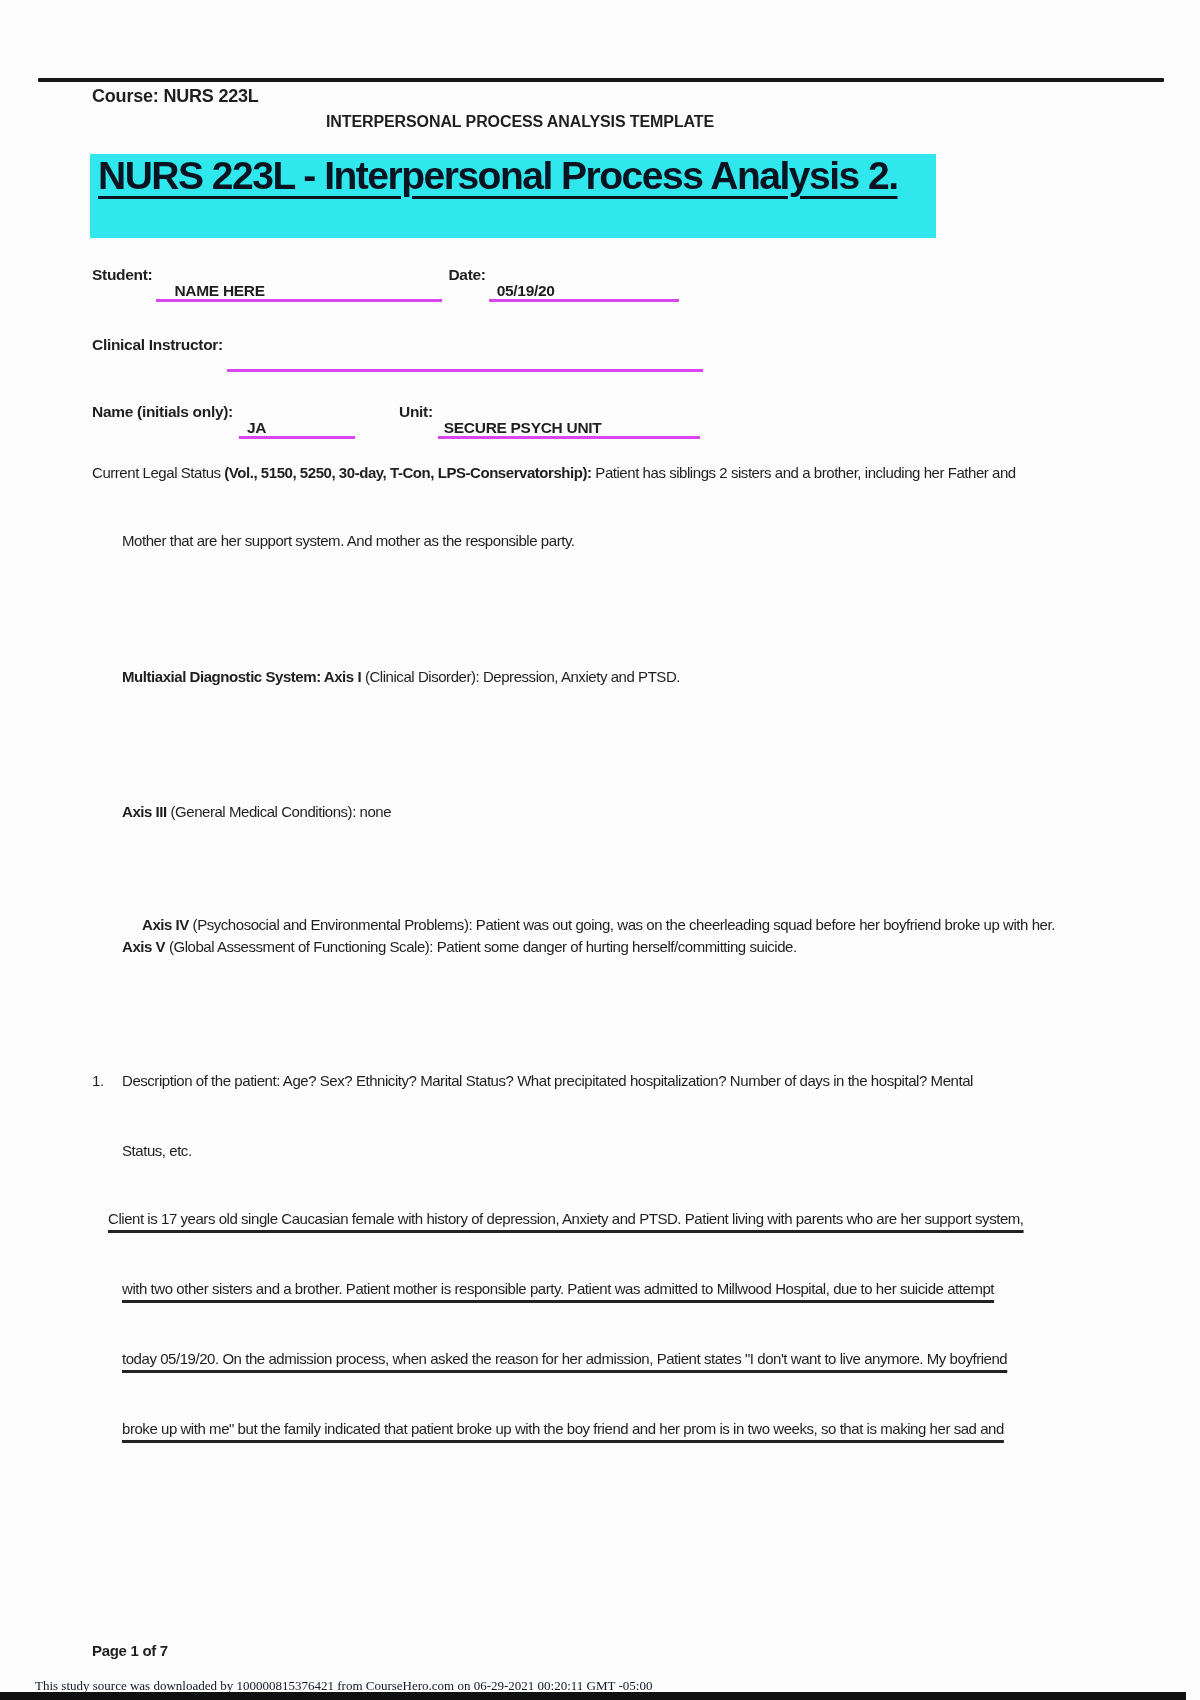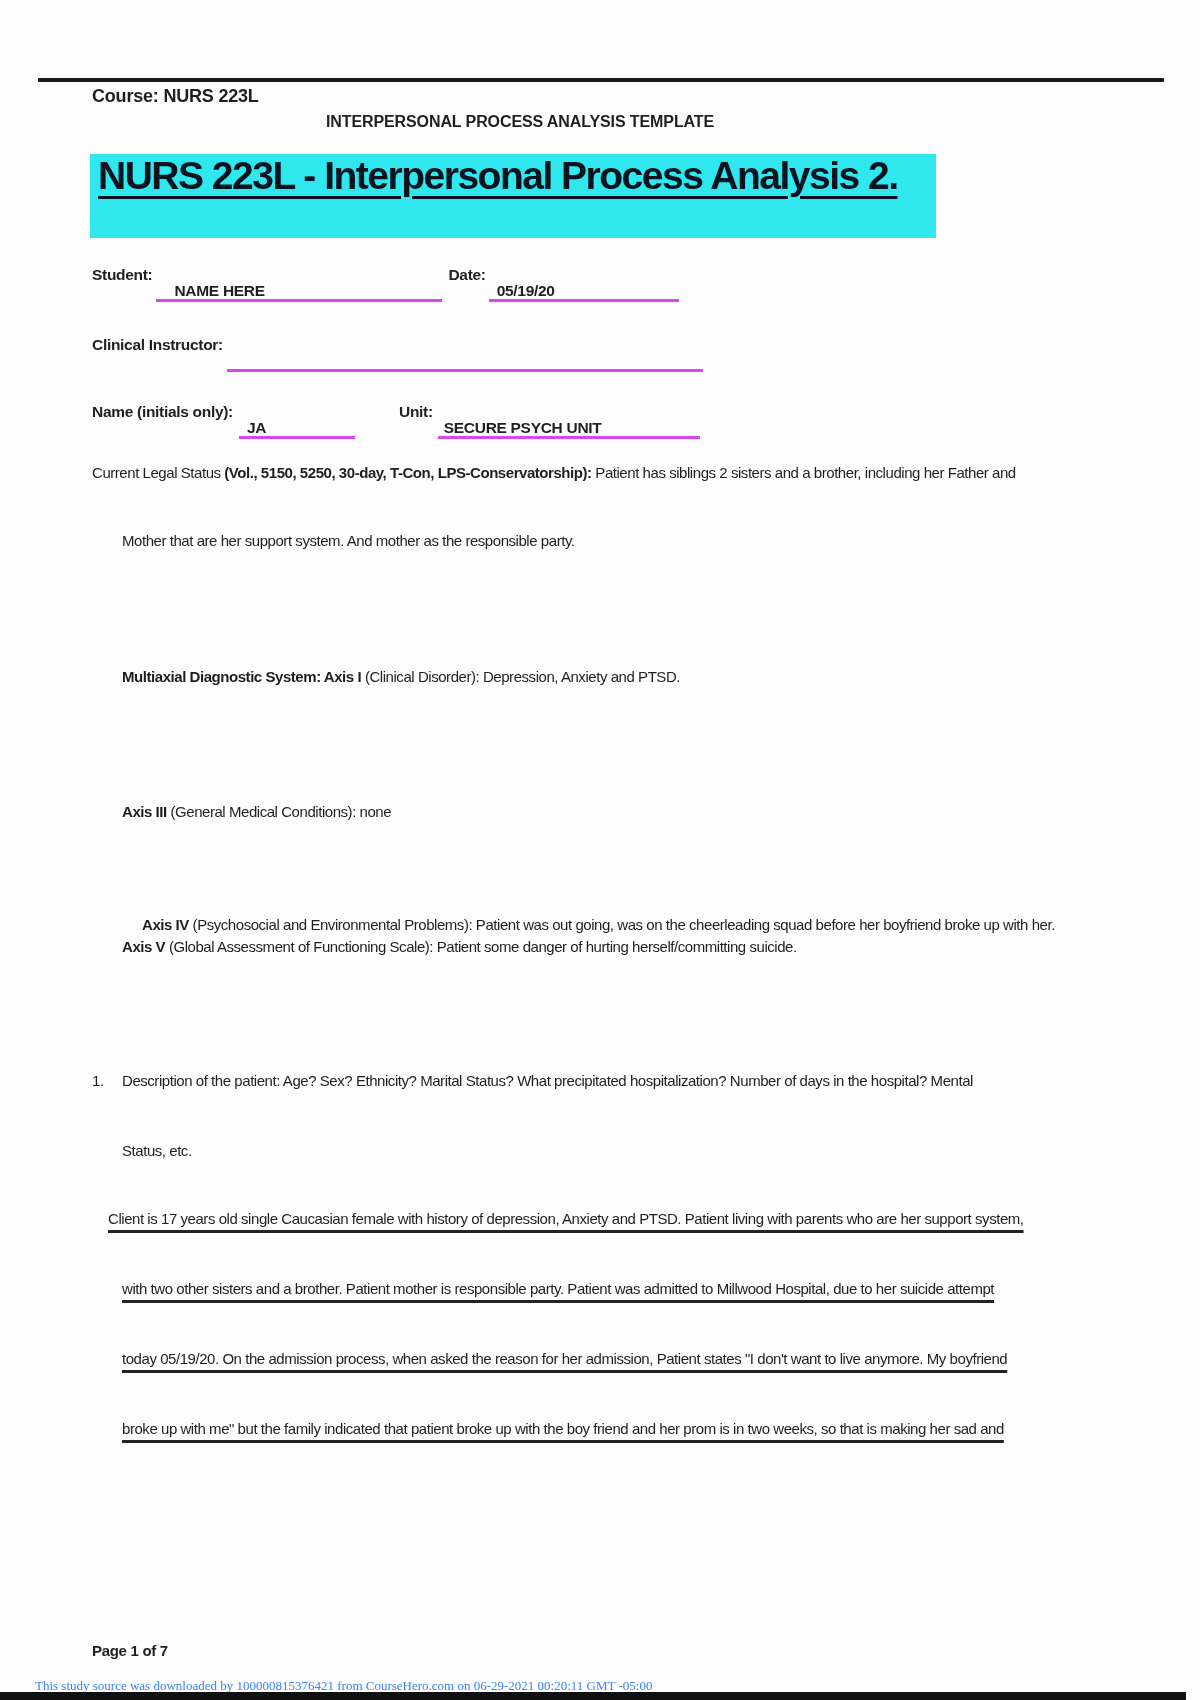--- a/index.html
+++ b/index.html
@@ -22,21 +22,21 @@
   .val{font-weight:bold;letter-spacing:-0.3px;}
   .line{position:absolute;font-size:15px;letter-spacing:-0.45px;white-space:nowrap;}
   .b{font-weight:bold;}
   .ans{
     text-decoration:underline;text-decoration-thickness:2.5px;text-underline-offset:6px;
     text-decoration-color:#232323;
   }
   .qnum{position:absolute;font-size:15px;letter-spacing:-0.3px;}
   .pagenum{position:absolute;left:92px;top:1642px;font-size:15px;font-weight:bold;letter-spacing:-0.3px;}
   .footer{
-    position:absolute;left:35px;top:1678px;font-family:"Liberation Serif",serif;font-size:13px;color:#3b82f6;
+    position:absolute;left:35px;top:1678px;font-family:"Liberation Serif",serif;font-size:13px;color:#0f172a;
     text-decoration:underline;text-decoration-thickness:1.5px;text-underline-offset:3px;white-space:nowrap;
   }
   .bottom-bar{position:absolute;left:0;top:1692px;width:1186px;height:8px;background:#101010;}
 </style>
 </head>
 <body>
 
 <div class="page">
 
   <div class="top-rule"></div>

